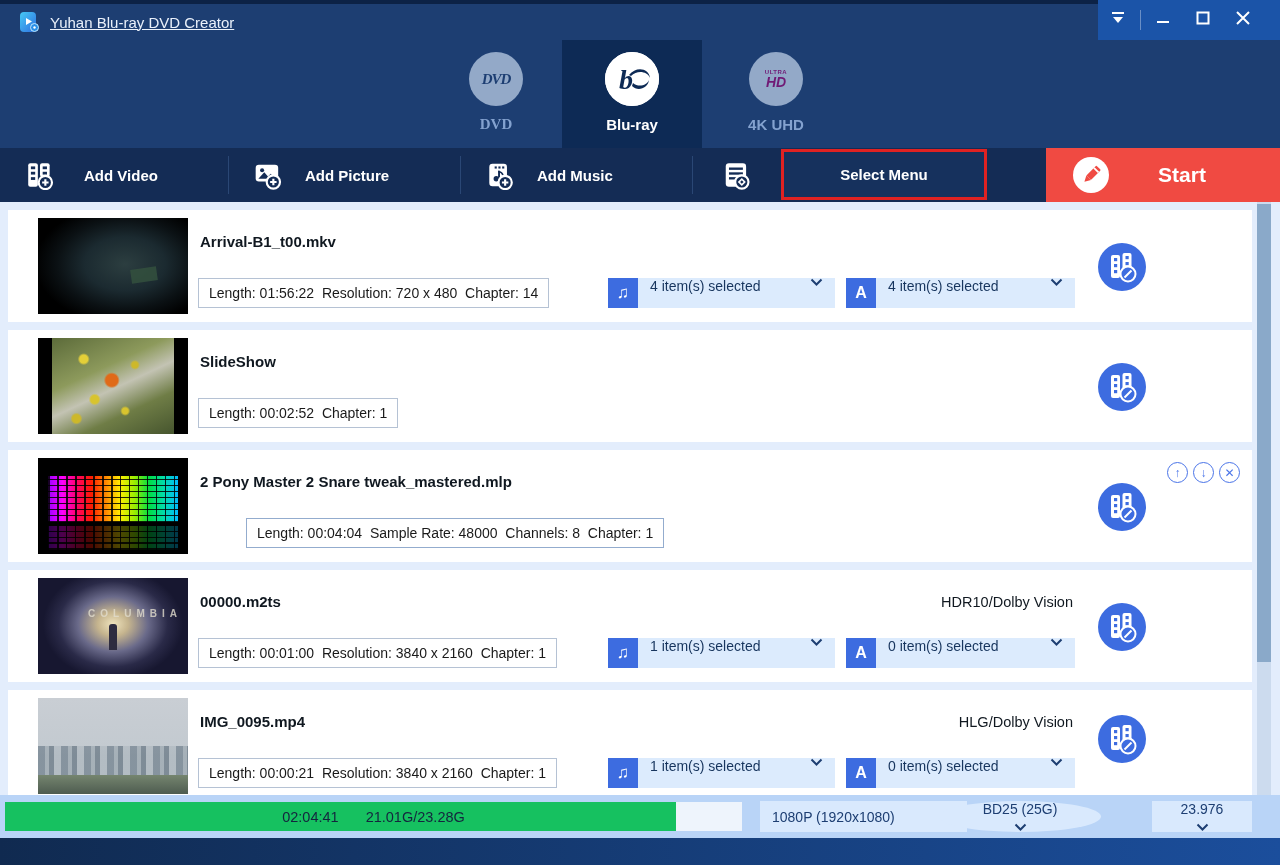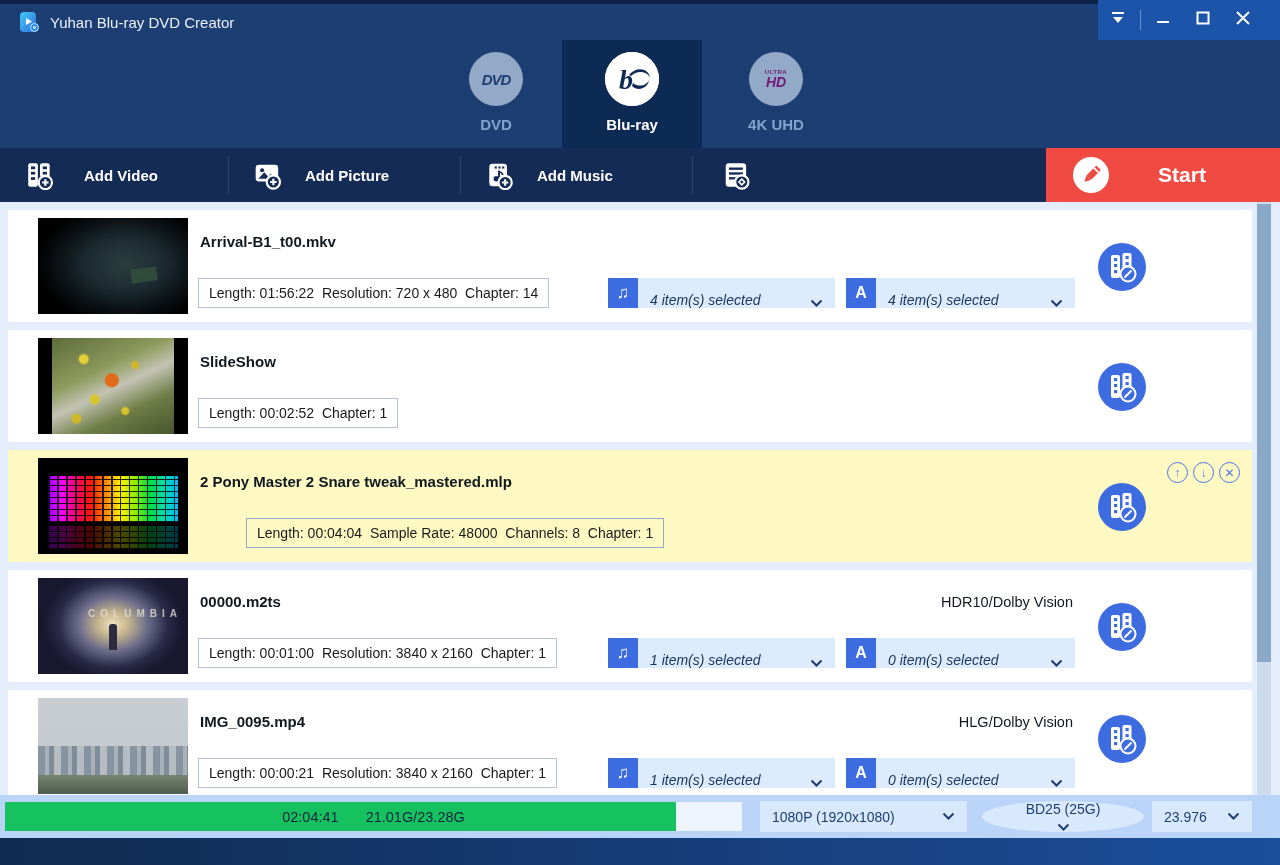--- a/index.html
+++ b/index.html
@@ -4,32 +4,32 @@
 <style>
   * { margin:0; padding:0; box-sizing:border-box; }
   html,body { width:1280px; height:865px; overflow:hidden; }
   body { font-family:"Liberation Sans","DejaVu Sans",sans-serif; background:#1d3e72; }
   .window { position:relative; width:1280px; height:865px; overflow:hidden; }
 
   
   .top-strip { position:absolute; top:0; left:0; width:1280px; height:4px; background:#0c2246; }
   .titlebar { position:absolute; top:4px; left:0; width:1280px; height:36px; background:#1d3e72; display:flex; align-items:center; }
   .app-icon { margin-left:18px; width:22px; height:22px; display:flex; }
-  .app-title { margin-left:10px; color:#eaf1fb; font-size:15px; }
+  .app-title { margin-left:10px; color:#eaf1fb; font-size:15px;text-decoration:underline; }
   .win-controls { position:absolute; right:0; top:-4px; height:40px; width:182px; background:#1b54a8; display:flex; align-items:center; }
   .win-btn { width:40px; height:40px; display:flex; align-items:center; justify-content:center; cursor:default; }
   .win-divider { width:1px; height:20px; background:rgba(255,255,255,.35); margin:0 2px; }
 
   
   .header { position:absolute; top:40px; left:0; width:1280px; height:108px; background:#1d3e72; }
   .tabs { position:absolute; left:0; top:0; width:1280px; height:108px; display:flex; justify-content:center; }
   .tab { width:104px; height:108px; display:flex; flex-direction:column; align-items:center; padding-top:12px; cursor:default; }
   .tab.wide { width:140px; }
   .tab.mid { width:120px; margin-left:14px; }
-  .tab.first { margin-right:14px; }
+  .tab.first { margin-right:14px;font-family:Liberation Serif, serif; }
   .tab.selected { background:#0d2a55; }
   .tab-label { margin-top:10px; font-size:15px; font-weight:bold; color:#84a2cf; }
   .tab.selected .tab-label { color:#ffffff; }
   .disc { width:54px; height:54px; border-radius:50%; background:#93a9c8; display:flex; flex-direction:column; align-items:center; justify-content:center; }
   .disc.white { background:#ffffff; }
   .dvd-text { font-size:15px; font-weight:900; font-style:italic; color:#1d3e72; letter-spacing:-1px; }
   .uhd-box { display:flex; flex-direction:column; align-items:center; line-height:1; color:#701a75; }
   .uhd-ultra { font-size:6px; font-weight:bold; letter-spacing:.5px; }
   .uhd-hd { font-size:14px; font-weight:900; font-style:italic; }
 
@@ -40,31 +40,31 @@
   .tb-div { position:absolute; top:8px; width:1px; height:38px; background:#2a4775; }
   .select-menu { position:absolute; left:781px; top:1px; width:206px; height:51px; border:3px solid #e02222; background:#16315d; display:flex; align-items:center; justify-content:center; cursor:default; }
   .select-menu .tb-label { margin:0; }
   .start-btn { position:absolute; left:1046px; top:0; width:234px; height:54px; background:#f04a42; display:flex; align-items:center; cursor:default; }
   .start-label { flex:1; text-align:center; color:#ffffff; font-size:21px; font-weight:bold; padding-right:26px; }
 
   
   .list { position:absolute; top:202px; left:0; width:1280px; height:593px; background:#e3edfc; overflow:hidden; }
   .row { position:relative; margin:0 28px 8px 8px; height:112px; background:#ffffff; }
   .list .row:first-child { margin-top:8px; }
-  .row.selected { background:#fef9c3; }
+  .row.selected { background:#ffffff; }
   .thumb { position:absolute; left:30px; top:8px; width:150px; height:96px; background:#000; overflow:hidden; }
   .row-title { position:absolute; left:192px; top:23px; font-size:15px; font-weight:bold; color:#101820; }
   .hdr-label { position:absolute; right:179px; top:24px; font-size:14.5px; color:#101820; }
   .meta-box { position:absolute; left:190px; top:68px; height:30px; border:1px solid #b5c2d4; display:flex; align-items:center; padding:0 10px; font-size:14px; color:#1a1a1a; background:transparent; }
   .meta-box span { white-space:pre; }
   .row.selected .meta-box { border-color:#93acce;margin-left:48px; }
   .dd-cluster { position:absolute; left:600px; top:68px; height:30px; display:flex; align-items:center; }
   .mini-icon { width:30px; height:30px; background:#3d6ce0; color:#fff; display:flex; align-items:center; justify-content:center; font-size:16px; font-weight:bold; }
   .mini-icon.note { font-size:17px; }
-  .dd-box { height:30px; background:#dcebfd; display:flex; align-items:flex-end; justify-content:space-between; padding:0 12px; font-size:14px; color:#17355e; cursor:default;font-style:italic; }
+  .dd-box { height:30px; background:#dcebfd; display:flex; align-items:flex-start; justify-content:space-between; padding:0 12px; font-size:14px; color:#17355e; cursor:default; }
   .dd-box.audio { width:197px; }
   .dd-box.subs { width:199px; }
   .dd-gap { width:11px; }
   .edit-btn { position:absolute; left:1090px; top:33px; width:48px; height:48px; cursor:default; }
   .row-actions { position:absolute; right:12px; top:12px; display:flex; gap:5px; }
   .action-circle { width:21px; height:21px; border:1.6px solid #4a74e8; border-radius:50%; color:#4a74e8; display:flex; align-items:center; justify-content:center; font-size:12px; line-height:1; cursor:default; }
 
   
   .thumb-arrival { background:radial-gradient(ellipse 90px 60px at 58% 48%, #2c3e40 0%, #1b2a30 45%, #0b1114 75%, #000 100%); }
   .thumb-arrival::after { content:""; position:absolute; left:62%; top:52%; width:26px; height:14px; background:#34523f; opacity:.8; transform:rotate(-8deg); }
@@ -103,22 +103,22 @@
   .scrollbar { position:absolute; left:1257px; top:202px; width:14px; height:593px; background:#ccdbee; }
   .scroll-thumb { position:absolute; left:0; top:2px; width:14px; height:458px; background:#8aa9c9; }
 
   
   .statusbar { position:absolute; top:795px; left:0; width:1280px; height:43px; background:#b9d4f7; }
   .progress-track { position:absolute; left:5px; top:7px; width:737px; height:29px; background:#eef4fc; }
   .progress-fill { position:absolute; left:0; top:0; height:29px; background:#16c160; }
   .progress-text { position:absolute; inset:0; display:flex; align-items:center; justify-content:center; gap:27px; font-size:14.5px; color:#14253e; }
   .sb-dd { position:absolute; top:6px; height:31px; background:#d9e9fd; display:flex; align-items:center; justify-content:space-between; padding:0 12px; font-size:14px; color:#1d3e72; cursor:default; }
   .sb-dd.res { left:760px; width:207px; }
-  .sb-dd.disc { left:982px; width:162px; }
-  .sb-dd.fps { left:1152px; width:100px; }
+  .sb-dd.disc { left:939px; width:162px; }
+  .sb-dd.fps { left:1152px; width:100px;flex-direction:column; }
 
   .footer { position:absolute; top:838px; left:0; width:1280px; height:27px; background:linear-gradient(90deg,#102a50,#1b4e9c); }
 </style>
 </head>
 <body>
 
 <div class="window">
   <div class="top-strip"></div>
 
   <div class="titlebar">
@@ -259,20 +259,23 @@
           <rect x="3.5" y="3" width="19" height="22" rx="3" fill="#fff"></rect>
           <rect x="6.5" y="7" width="13" height="2.2" fill="#142c55"></rect>
           <rect x="6.5" y="11.5" width="13" height="2.2" fill="#142c55"></rect>
           <rect x="6.5" y="16" width="8" height="2.2" fill="#142c55"></rect>
           <circle cx="18.5" cy="20.5" r="6.2" fill="#142c55" stroke="#fff" stroke-width="2"></circle>
           <rect x="16.6" y="18.6" width="3.8" height="3.8" transform="rotate(45 18.5 20.5)" fill="none" stroke="#fff" stroke-width="1.5"></rect>
         </svg>
       </span>
     </div>
 
+    <div class="select-menu">
+      <span class="tb-label">Select Menu</span>
+    </div>
 
     <div class="start-btn">
       <span style="margin-left:26px;display:flex;">
         <svg width="38" height="38" viewBox="0 0 38 38">
           <circle cx="19" cy="19" r="18" fill="#fff"></circle>
           <g transform="rotate(45 19 19)">
             <rect x="16" y="8.5" width="6.5" height="14" rx="1" fill="#f04a42"></rect>
             <path d="M16 22.5 L19.2 28.5 L22.5 22.5 Z" fill="#f04a42"></path>
             <rect x="16" y="11" width="6.5" height="1.8" fill="#fff"></rect>
           </g>

